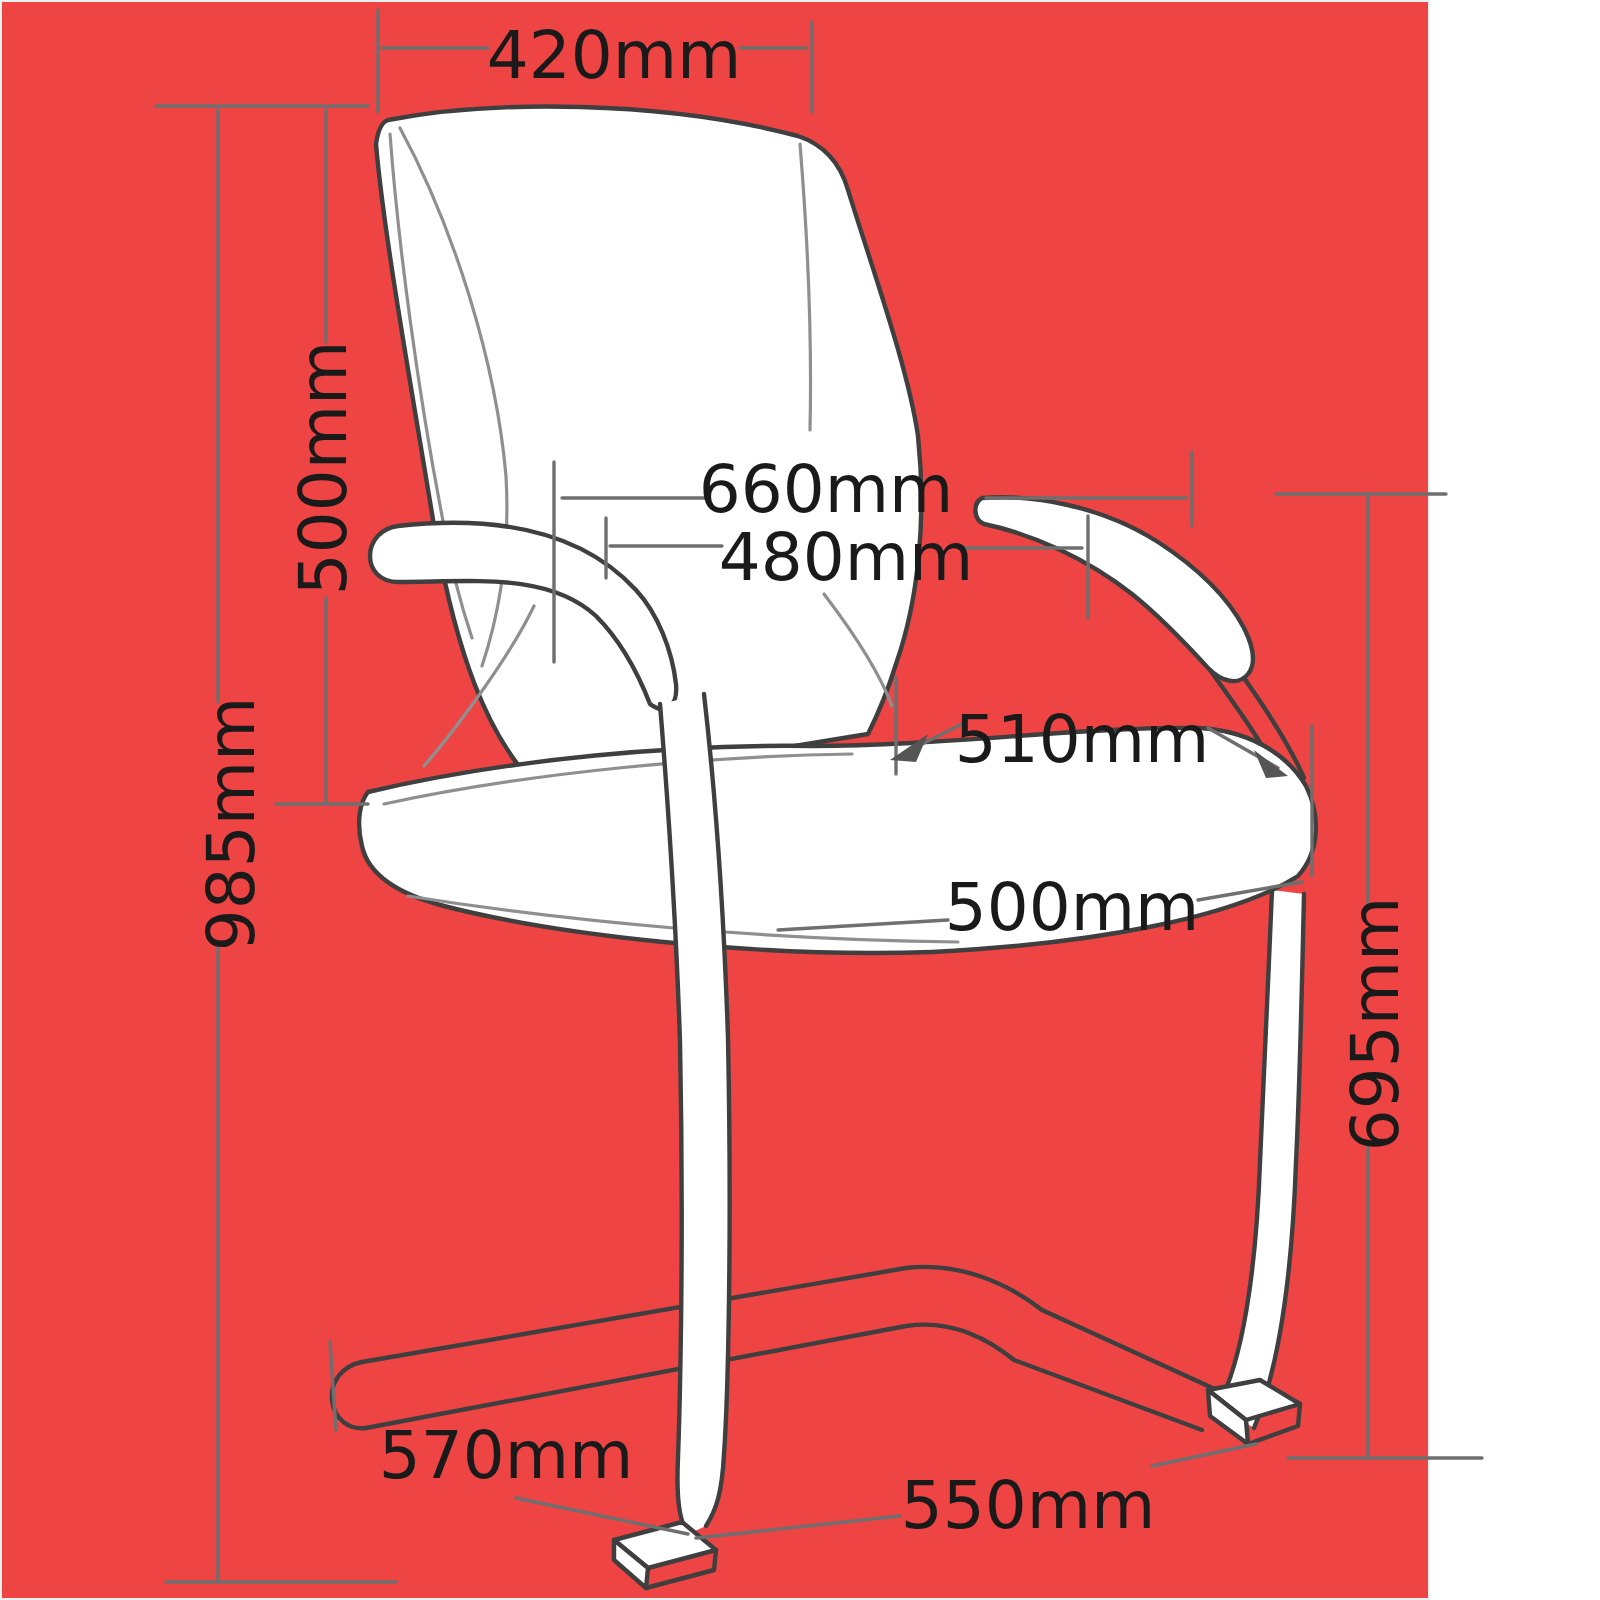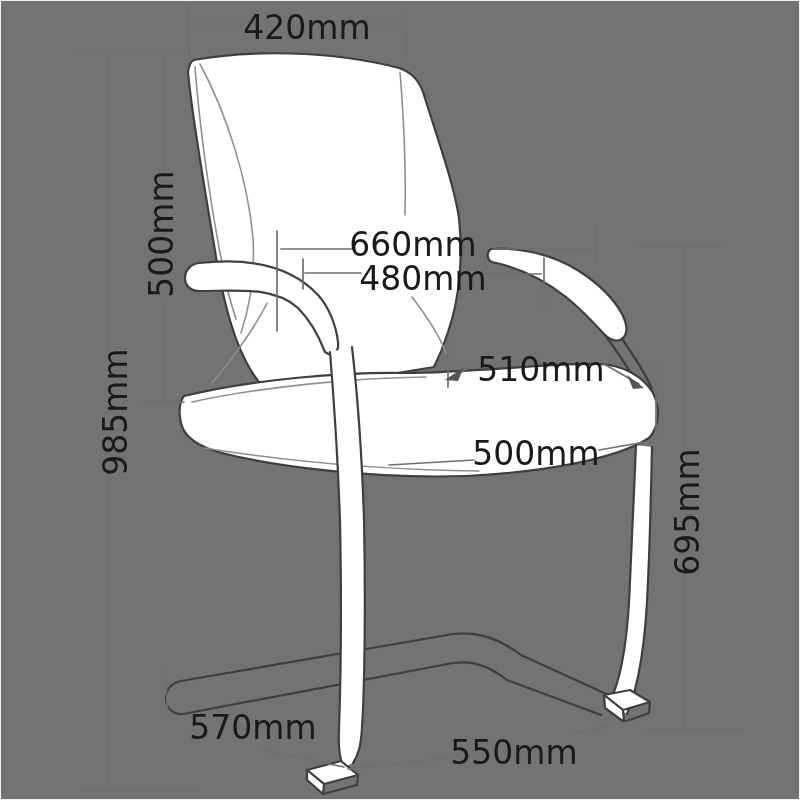--- a/index.html
+++ b/index.html
@@ -6,23 +6,23 @@
     margin: 0;
     padding: 0;
     background: #ffffff;
     width: 800px;
     height: 800px;
     overflow: hidden;
     font-family: "DejaVu Sans", "Liberation Sans", sans-serif;
   }
   .stage {
     position: relative;
-    width: 800px;
+    width: 715px;
     height: 800px;
-    background: #737373;
+    background: #ef4444;
     box-sizing: border-box;
     border: 1px solid #f0f0f0;
   }
   svg { display: block; }
   .chair-line   { fill: none; stroke: #3f3f3f; stroke-width: 2.2; stroke-linecap: round; stroke-linejoin: round; }
   .chair-fill   { fill: #ffffff; stroke: #3f3f3f; stroke-width: 2.2; stroke-linejoin: round; }
   .chair-mask   { fill: #ffffff; stroke: none; }
   .seam-line    { fill: none; stroke: #8f8f8f; stroke-width: 1.6; stroke-linecap: round; }
   .dim-line     { fill: none; stroke: #6f6f6f; stroke-width: 1.7; stroke-linecap: round; }
   .dim-arrow    { fill: #555555; stroke: none; }

